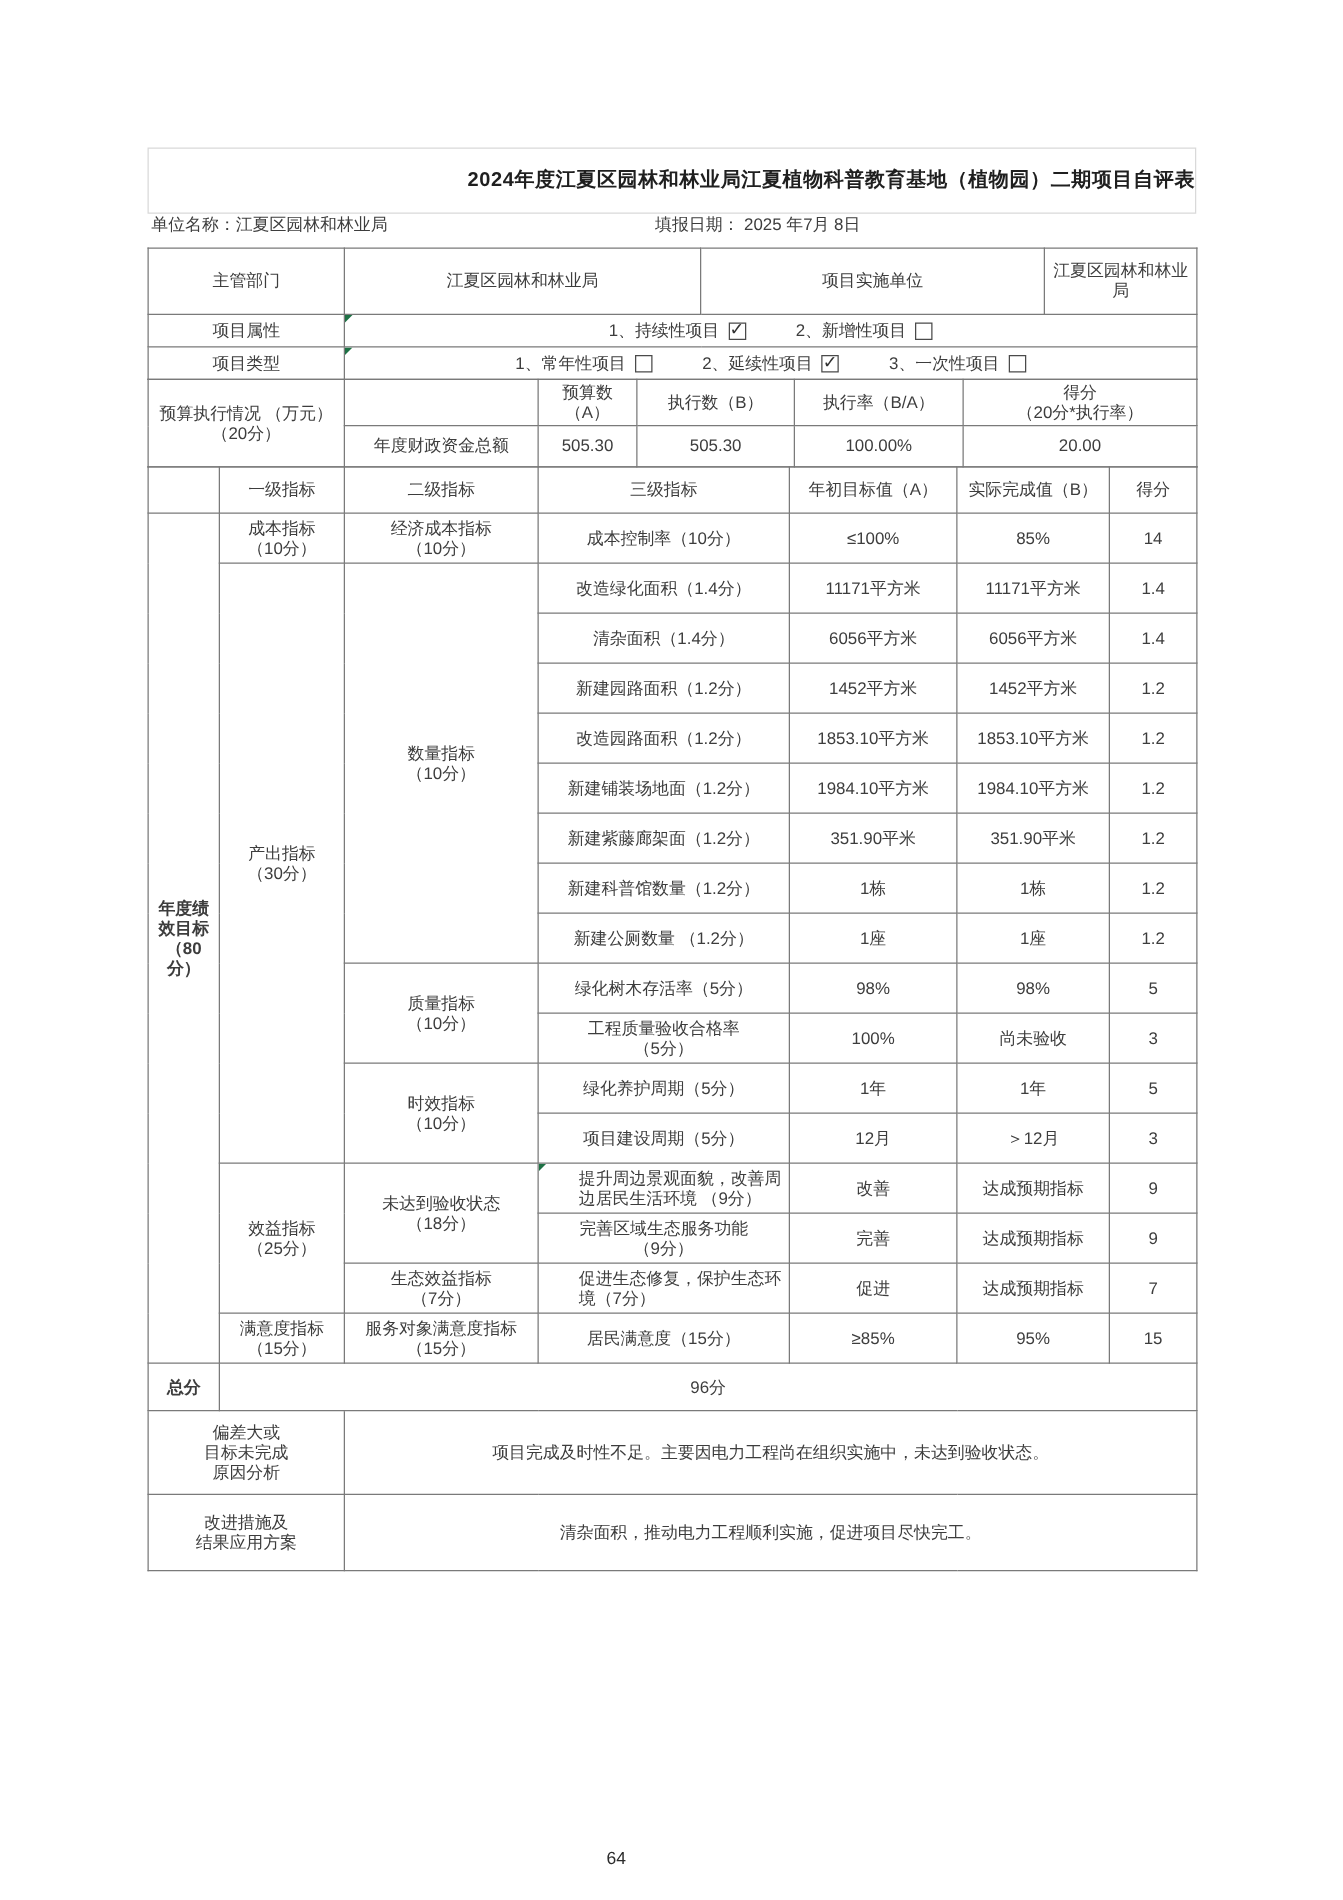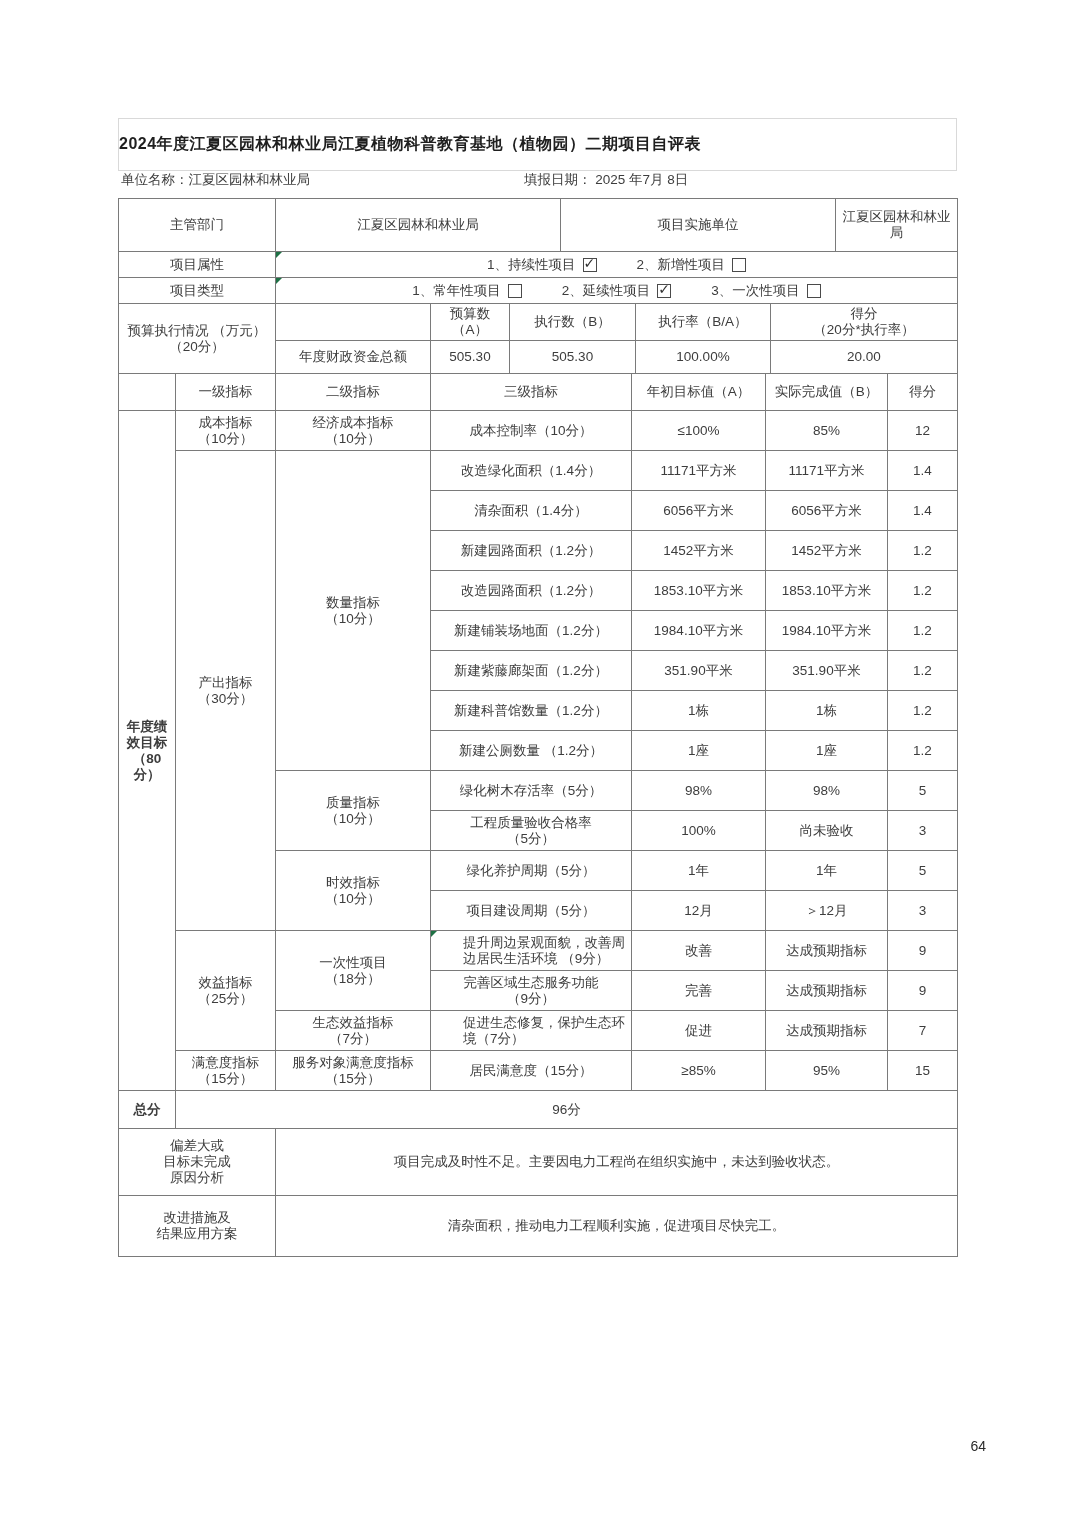--- a/index.html
+++ b/index.html
@@ -12,21 +12,21 @@
   body{
     width:1074px;height:1520px;position:relative;background:#ffffff;
     font-family:"Liberation Sans","DejaVu Sans",sans-serif;
     color:var(--text);font-size:13.5px;
   }
   #sheet{position:absolute;left:118px;top:118px;width:839px;}
 
   
   .title-box{
     box-sizing:border-box;border:1px solid var(--border-light);
-    height:53px;display:flex;align-items:center;justify-content:flex-start;
+    height:53px;display:flex;align-items:center;justify-content:flex-end;
   }
   .title-box h1{
     margin:0;font-size:16px;font-weight:bold;color:#1f1f1f;letter-spacing:.5px;
   }
   .meta-row{
     position:relative;height:27px;display:flex;align-items:flex-start;
   }
   .meta-row .unit{padding-left:3px;}
   .meta-row .date{position:absolute;left:406px;}
 
@@ -53,21 +53,21 @@
   .flag{position:relative;}
   .flag::before{
     content:"";position:absolute;top:0;left:0;width:0;height:0;
     border-top:6px solid var(--note-green);border-right:6px solid transparent;
   }
   #ind-rows td{height:40px;}
   #ind-rows td.long{text-align:left;padding-left:32px;}
   td.group-cell{padding:2px 3px;font-weight:bold;}
   .bold{font-weight:bold;}
   .page-num{
-    position:absolute;left:0;width:986px;top:1438px;text-align:right;
+    position:absolute;left:0;width:986px;top:1478px;text-align:center;
     font-size:14px;color:#2b2b2b;
   }
 </style>
 </head>
 <body>
 
 <div id="sheet">
 
   <div class="title-box">
     <h1>2024年度江夏区园林和林业局江夏植物科普教育基地（植物园）二期项目自评表</h1>
@@ -173,21 +173,21 @@
     <tbody id="ind-rows">
         <tr>
           <td class="group-cell" rowspan="17">年度绩效目标（80分）</td>
           <td rowspan="1">成本指标
 （10分）</td>
           <td rowspan="1">经济成本指标
 （10分）</td>
           <td>成本控制率（10分）</td>
           <td>≤100%</td>
           <td>85%</td>
-          <td>12</td>
+          <td>14</td>
         </tr>
         <tr>
           <td rowspan="12">产出指标
 （30分）</td>
           <td rowspan="8">数量指标
 （10分）</td>
           <td>改造绿化面积（1.4分）</td>
           <td>11171平方米</td>
           <td>11171平方米</td>
           <td>1.4</td>
@@ -259,21 +259,21 @@
         </tr>
         <tr>
           <td>项目建设周期（5分）</td>
           <td>12月</td>
           <td>＞12月</td>
           <td>3</td>
         </tr>
         <tr>
           <td rowspan="3">效益指标
 （25分）</td>
-          <td rowspan="2">一次性项目
+          <td rowspan="2">未达到验收状态
 （18分）</td>
           <td class="long flag">提升周边景观面貌，改善周边居民生活环境 （9分）</td>
           <td>改善</td>
           <td>达成预期指标</td>
           <td>9</td>
         </tr>
         <tr>
           <td>完善区域生态服务功能
 （9分）</td>
           <td>完善</td>

